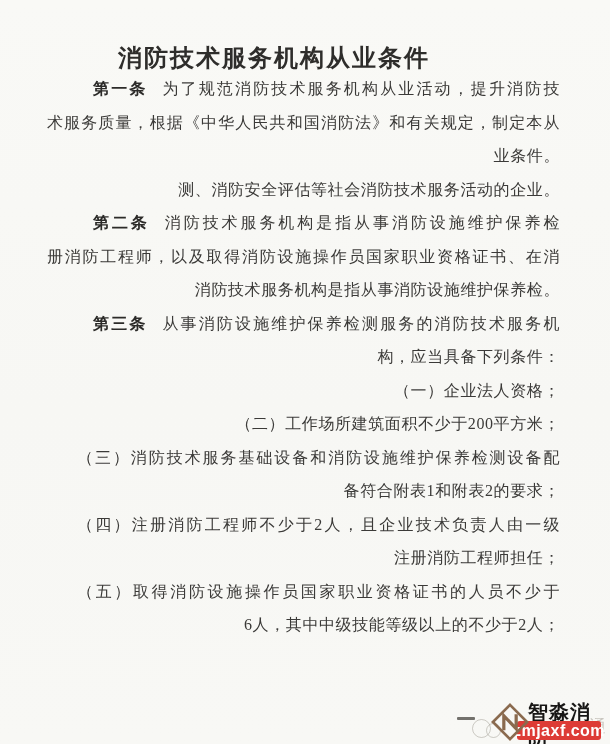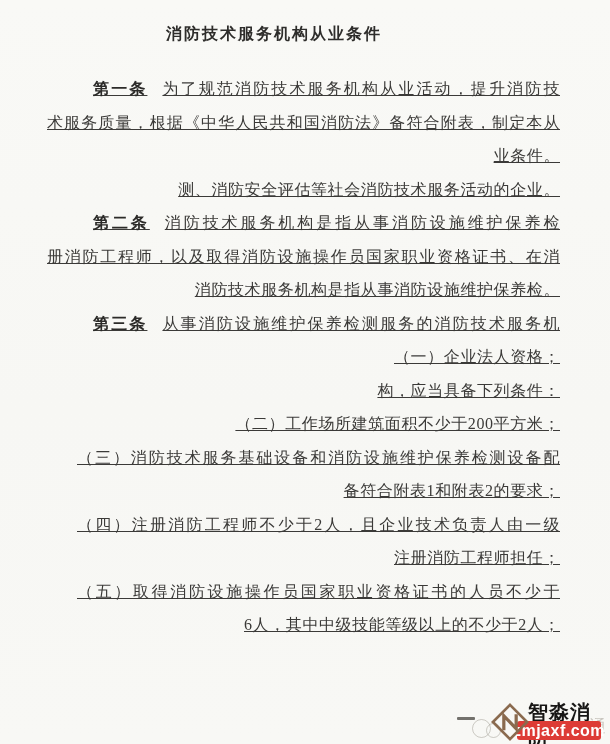--- a/index.html
+++ b/index.html
@@ -11,34 +11,33 @@
     font-family: "Liberation Serif", "DejaVu Serif", serif;
   }
   
   .page {
     position: absolute; inset: 0;
     background: linear-gradient(180deg, #f9f9f6 0%, #f7f7f4 55%, #f8f8f5 100%);
   }
 
   .doc-title {
     position: absolute;
-    top: 13px; left: 0; width: 548px;
+    top: 26px; left: 0; width: 548px;
     text-align: center;
-    font-size: 16px;
+    font-size: 24px;
     font-weight: bold;
     letter-spacing: 2px;
     color: #2e2d2b;
   }
 
   .doc-body {
     position: absolute;
     left: 47px; top: 72px;
     width: 513px;
     color: #3b3a38;
-    text-decoration: underline;
   }
   .line {
     height: 33.5px;
     line-height: 33.5px;
     font-size: 16px;
     letter-spacing: 0.6px;
     white-space: nowrap;
     text-align: right;
   }
   .line.fill {
@@ -113,29 +112,29 @@
 </style>
 </head>
 <body>
 
 <div class="page">
 
   <h1 class="doc-title">消防技术服务机构从业条件</h1>
 
   <div class="doc-body">
       <div class="line fill indent-article"><b class="article-no">第一条</b><span>为了规范消防技术服务机构从业活动，提升消防技</span></div>
-      <div class="line fill"><span>术服务质量，根据《中华人民共和国消防法》备符合附表，制定本从</span></div>
+      <div class="line fill"><span>术服务质量，根据《中华人民共和国消防法》和有关规定，制定本从</span></div>
       <div class="line"><span>业条件。</span></div>
       <div class="line"><span>测、消防安全评估等社会消防技术服务活动的企业。</span></div>
       <div class="line fill indent-article"><b class="article-no">第二条</b><span>消防技术服务机构是指从事消防设施维护保养检</span></div>
       <div class="line fill"><span>册消防工程师，以及取得消防设施操作员国家职业资格证书、在消</span></div>
       <div class="line"><span>消防技术服务机构是指从事消防设施维护保养检。</span></div>
       <div class="line fill indent-article"><b class="article-no">第三条</b><span>从事消防设施维护保养检测服务的消防技术服务机</span></div>
+      <div class="line"><span>构，应当具备下列条件：</span></div>
       <div class="line indent-item"><span>（一）企业法人资格；</span></div>
-      <div class="line"><span>构，应当具备下列条件：</span></div>
       <div class="line indent-item"><span>（二）工作场所建筑面积不少于200平方米；</span></div>
       <div class="line fill indent-item"><span>（三）消防技术服务基础设备和消防设施维护保养检测设备配</span></div>
       <div class="line"><span>备符合附表1和附表2的要求；</span></div>
       <div class="line fill indent-item"><span>（四）注册消防工程师不少于2人，且企业技术负责人由一级</span></div>
       <div class="line"><span>注册消防工程师担任；</span></div>
       <div class="line fill indent-item"><span>（五）取得消防设施操作员国家职业资格证书的人员不少于</span></div>
       <div class="line"><span>6人，其中中级技能等级以上的不少于2人；</span></div>
     </div>
 
   <div class="wm-dash"></div>

